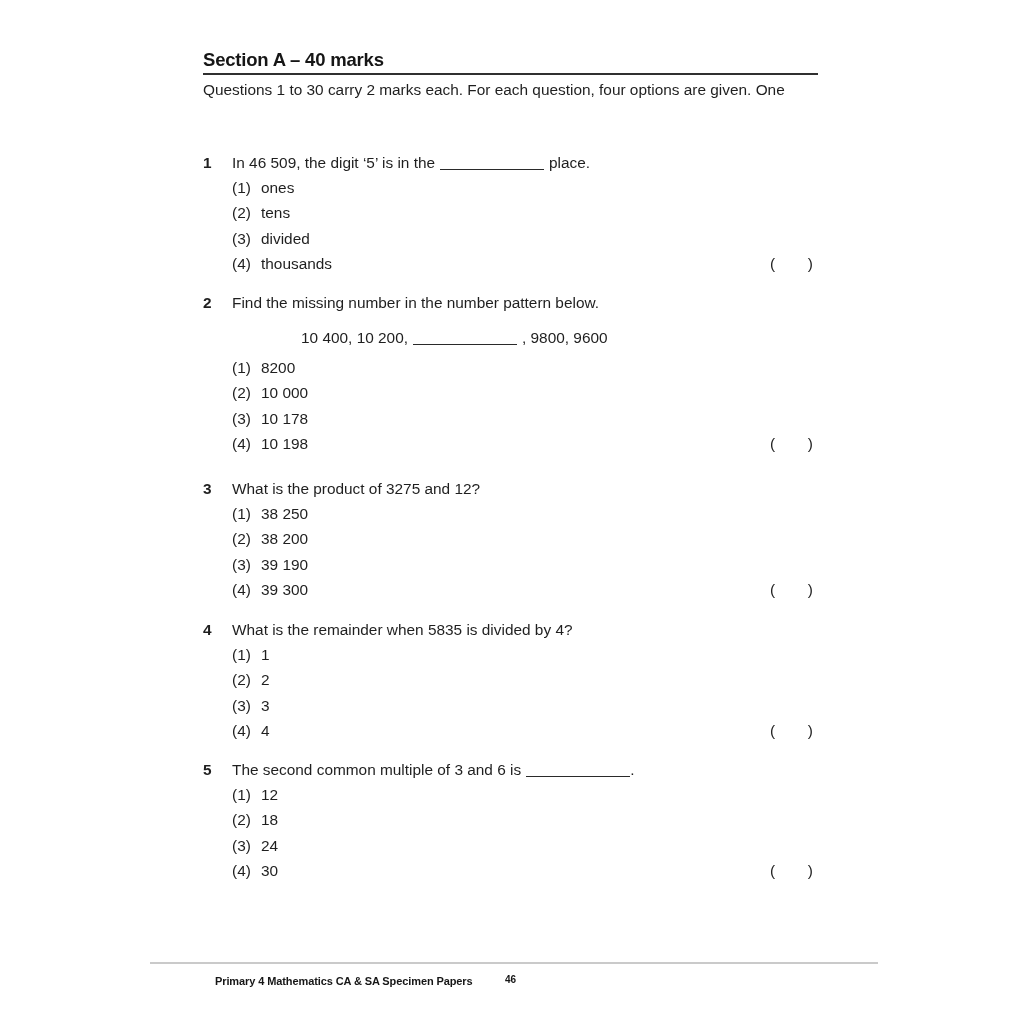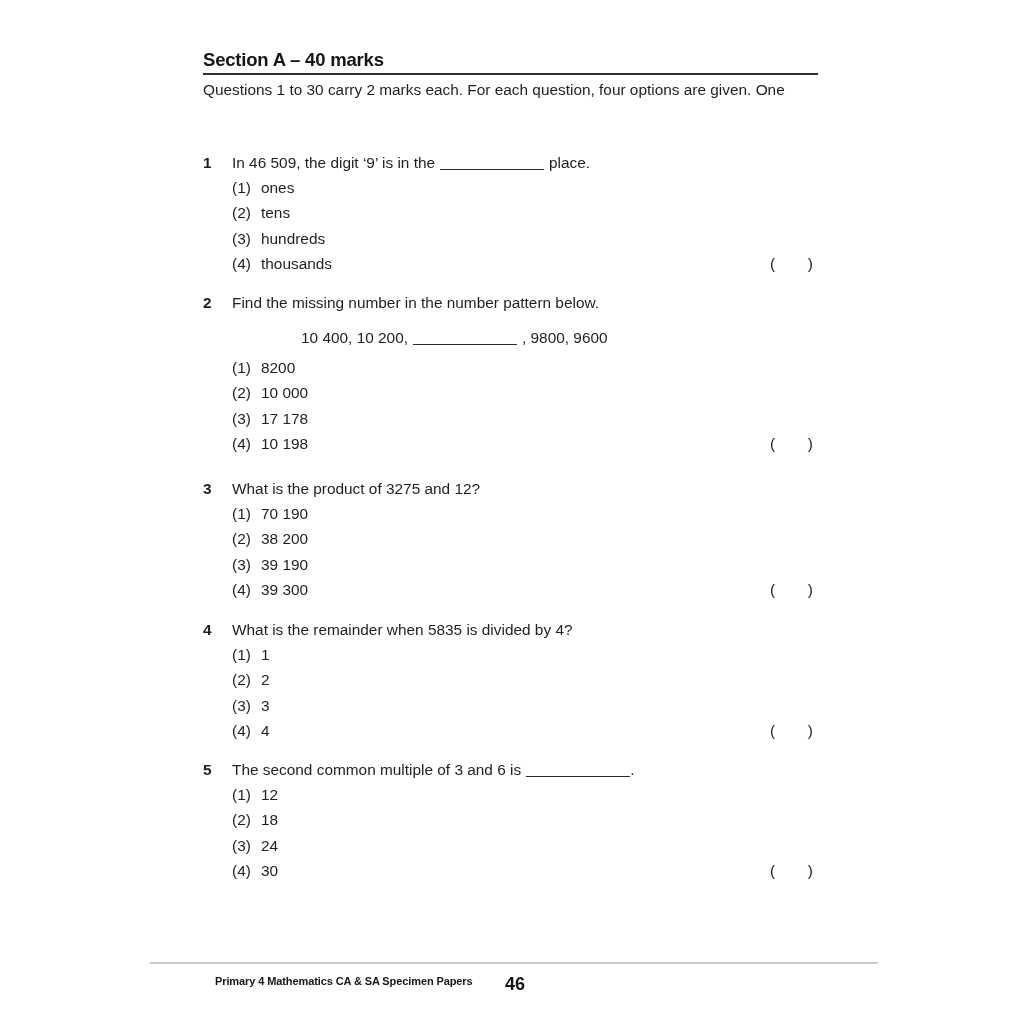--- a/index.html
+++ b/index.html
@@ -115,54 +115,54 @@
     font-weight: 700;
     letter-spacing: -0.1px;
     color: #161616;
     white-space: nowrap;
     padding-left: 12px;
   }
   .footer-page {
     position: absolute;
     left: 505px;
     top: 974px;
-    font-size: 18px;
+    font-size: 10px;
     font-weight: 700;
     color: #161616;
   }
 </style>
 </head>
 <body>
 
 <div class="page">
 
   <div class="content">
     <div class="section-heading">Section A – 40 marks</div>
     <div class="intro">
       <div class="intro-line">Questions 1 to 30 carry 2 marks each. For each question, four options are given. One</div>
     </div>
   </div>
 
   <div class="question q1">
     <div class="q-line">
       <span class="q-num">1</span>
-      <span class="q-text"><span>In 46 509, the digit ‘9’ is in the</span><span class="blank"></span><span class="gap-left">place.</span></span>
+      <span class="q-text"><span>In 46 509, the digit ‘5’ is in the</span><span class="blank"></span><span class="gap-left">place.</span></span>
     </div>
     <div class="options">
       <div class="option">
         <span class="opt-marker">(1)</span>
         <span class="opt-value">ones</span>
       </div>
       <div class="option">
         <span class="opt-marker">(2)</span>
         <span class="opt-value">tens</span>
       </div>
       <div class="option">
         <span class="opt-marker">(3)</span>
-        <span class="opt-value">hundreds</span>
+        <span class="opt-value">divided</span>
       </div>
       <div class="option">
         <span class="opt-marker">(4)</span>
         <span class="opt-value">thousands</span>
         <span class="answer-bracket">
             <span>(</span>
             <span>)</span>
           </span>
       </div>
     </div>
@@ -178,42 +178,42 @@
       <div class="option">
         <span class="opt-marker">(1)</span>
         <span class="opt-value">8200</span>
       </div>
       <div class="option">
         <span class="opt-marker">(2)</span>
         <span class="opt-value">10 000</span>
       </div>
       <div class="option">
         <span class="opt-marker">(3)</span>
-        <span class="opt-value">17 178</span>
+        <span class="opt-value">10 178</span>
       </div>
       <div class="option">
         <span class="opt-marker">(4)</span>
         <span class="opt-value">10 198</span>
         <span class="answer-bracket">
             <span>(</span>
             <span>)</span>
           </span>
       </div>
     </div>
   </div>
 
   <div class="question q3">
     <div class="q-line">
       <span class="q-num">3</span>
       <span class="q-text">What is the product of 3275 and 12?</span>
     </div>
     <div class="options">
       <div class="option">
         <span class="opt-marker">(1)</span>
-        <span class="opt-value">70 190</span>
+        <span class="opt-value">38 250</span>
       </div>
       <div class="option">
         <span class="opt-marker">(2)</span>
         <span class="opt-value">38 200</span>
       </div>
       <div class="option">
         <span class="opt-marker">(3)</span>
         <span class="opt-value">39 190</span>
       </div>
       <div class="option">

